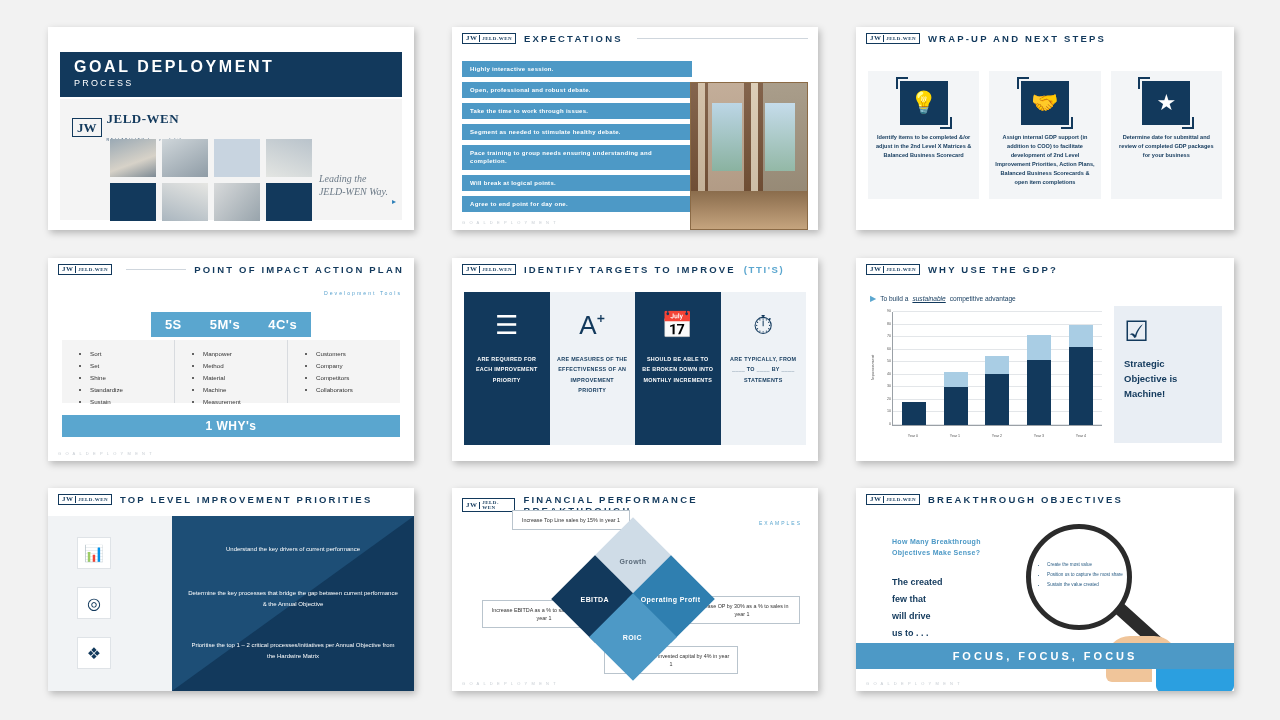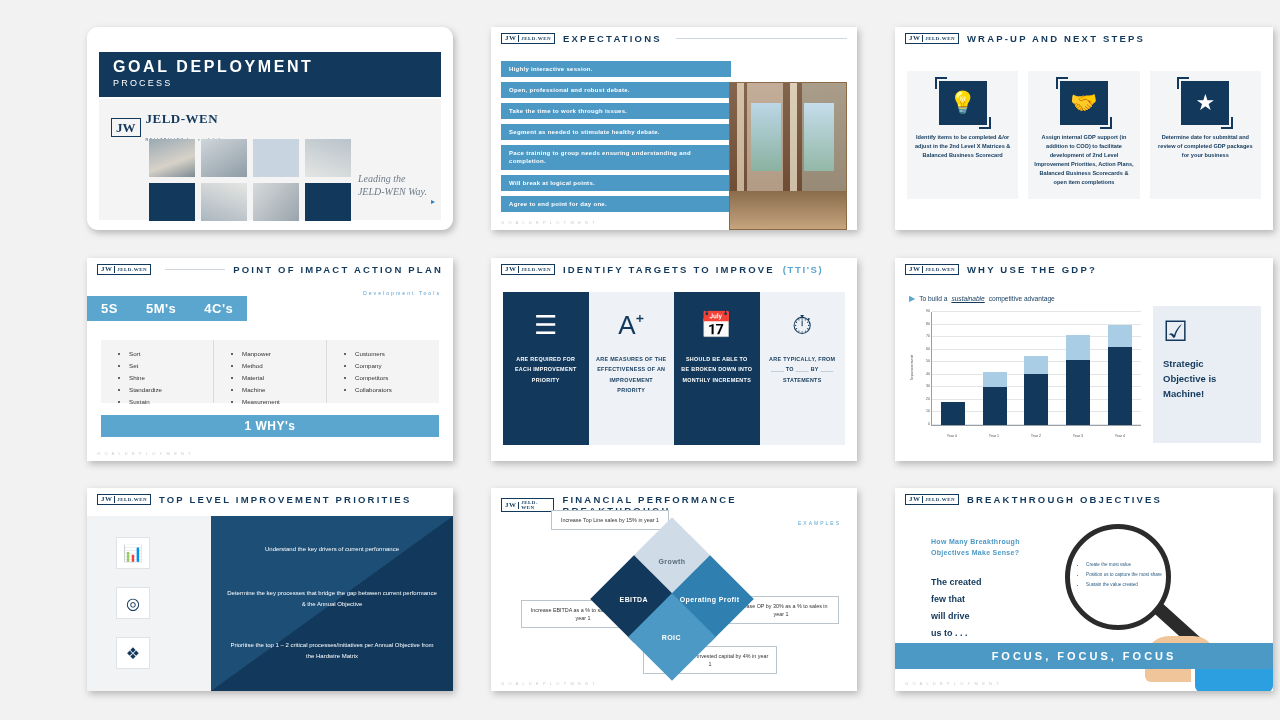--- a/index.html
+++ b/index.html
@@ -13,21 +13,20 @@
   .deck {
     position: relative;
     width: 1280px; height: 720px;
     background: #f2f2f2;
   }
   .slide {
     position: absolute;
     background: #ffffff;
     box-shadow: 2px 3px 7px rgba(0,0,0,0.25);
     overflow: hidden;
-    margin-left: 39px;
   }
   
   .jw-logo {
     display: inline-flex; align-items: center;
     border: 1px solid #12395c;
     padding: 1px 3px;
     font-size: 5px; letter-spacing: .4px;
     color: #12395c; font-weight: bold;
     font-family: "Liberation Serif", serif;
     background: #fff;
@@ -50,21 +49,21 @@
     text-transform: uppercase;
   }
   .hdr-rule { flex: 1; height: 1px; background: #cfd6dd; margin-left: 6px; }
   .footer-note {
     position: absolute; bottom: 5px; left: 10px;
     font-size: 4px; letter-spacing: 1.6px; color: #c6ccd2;
     text-transform: uppercase;
   }
 
   
-  #s1 { left: 48px; top: 27px; width: 366px; height: 203px; border-radius: 11px; }
+  #s1 { left: 48px; top: 27px; width: 366px; height: 203px; }
   #s1 .band {
     position: absolute; left: 12px; top: 25px; right: 12px; height: 45px;
     background: #12395c; color: #fff;
     padding: 6px 0 0 14px;
   }
   #s1 .band h1 { margin: 0; font-size: 16px; letter-spacing: 2.6px; font-weight: bold; }
   #s1 .band h2 { margin: 2px 0 0 0; font-size: 9px; letter-spacing: 2.2px; font-weight: normal; }
   #s1 .body {
     position: absolute; left: 12px; top: 70px; right: 12px; bottom: 10px;
     background: #f4f4f4; border-top: 2px solid #fff;
@@ -138,21 +137,21 @@
   #s3 .icon-box::before, #s3 .icon-box::after {
     content: ""; position: absolute; width: 10px; height: 10px;
   }
   #s3 .icon-box::before { left: -4px; top: -4px; border-left: 2px solid #12395c; border-top: 2px solid #12395c; }
   #s3 .icon-box::after { right: -4px; bottom: -4px; border-right: 2px solid #12395c; border-bottom: 2px solid #12395c; }
   #s3 .card p { margin: 0; font-size: 5.6px; line-height: 1.6; color: #12395c; font-weight: bold; }
 
   
   #s4 { left: 48px; top: 258px; width: 366px; height: 203px; }
   #s4 .subttl { position:absolute; right: 12px; top: 32px; font-size: 5.2px; letter-spacing: 2px; color:#5ba3cf; }
-  #s4 .chips { position: absolute; left: 0; right: 0; top: 38px; display:flex; justify-content: flex-start; }
+  #s4 .chips { position: absolute; left: 0; right: 0; top: 54px; display:flex; justify-content: center; }
   #s4 .chip {
     background: #5aa6cf; color: #fff; font-size: 13px; font-weight: bold;
     padding: 5px 14px; letter-spacing: .5px;
   }
   #s4 .cols {
     position: absolute; left: 14px; right: 14px; top: 82px; bottom: 58px;
     background: #f4f4f4; display: flex;
   }
   #s4 .col { flex: 1; padding: 10px 6px; }
   #s4 .col + .col { border-left: 1px solid #d8dbdf; }

